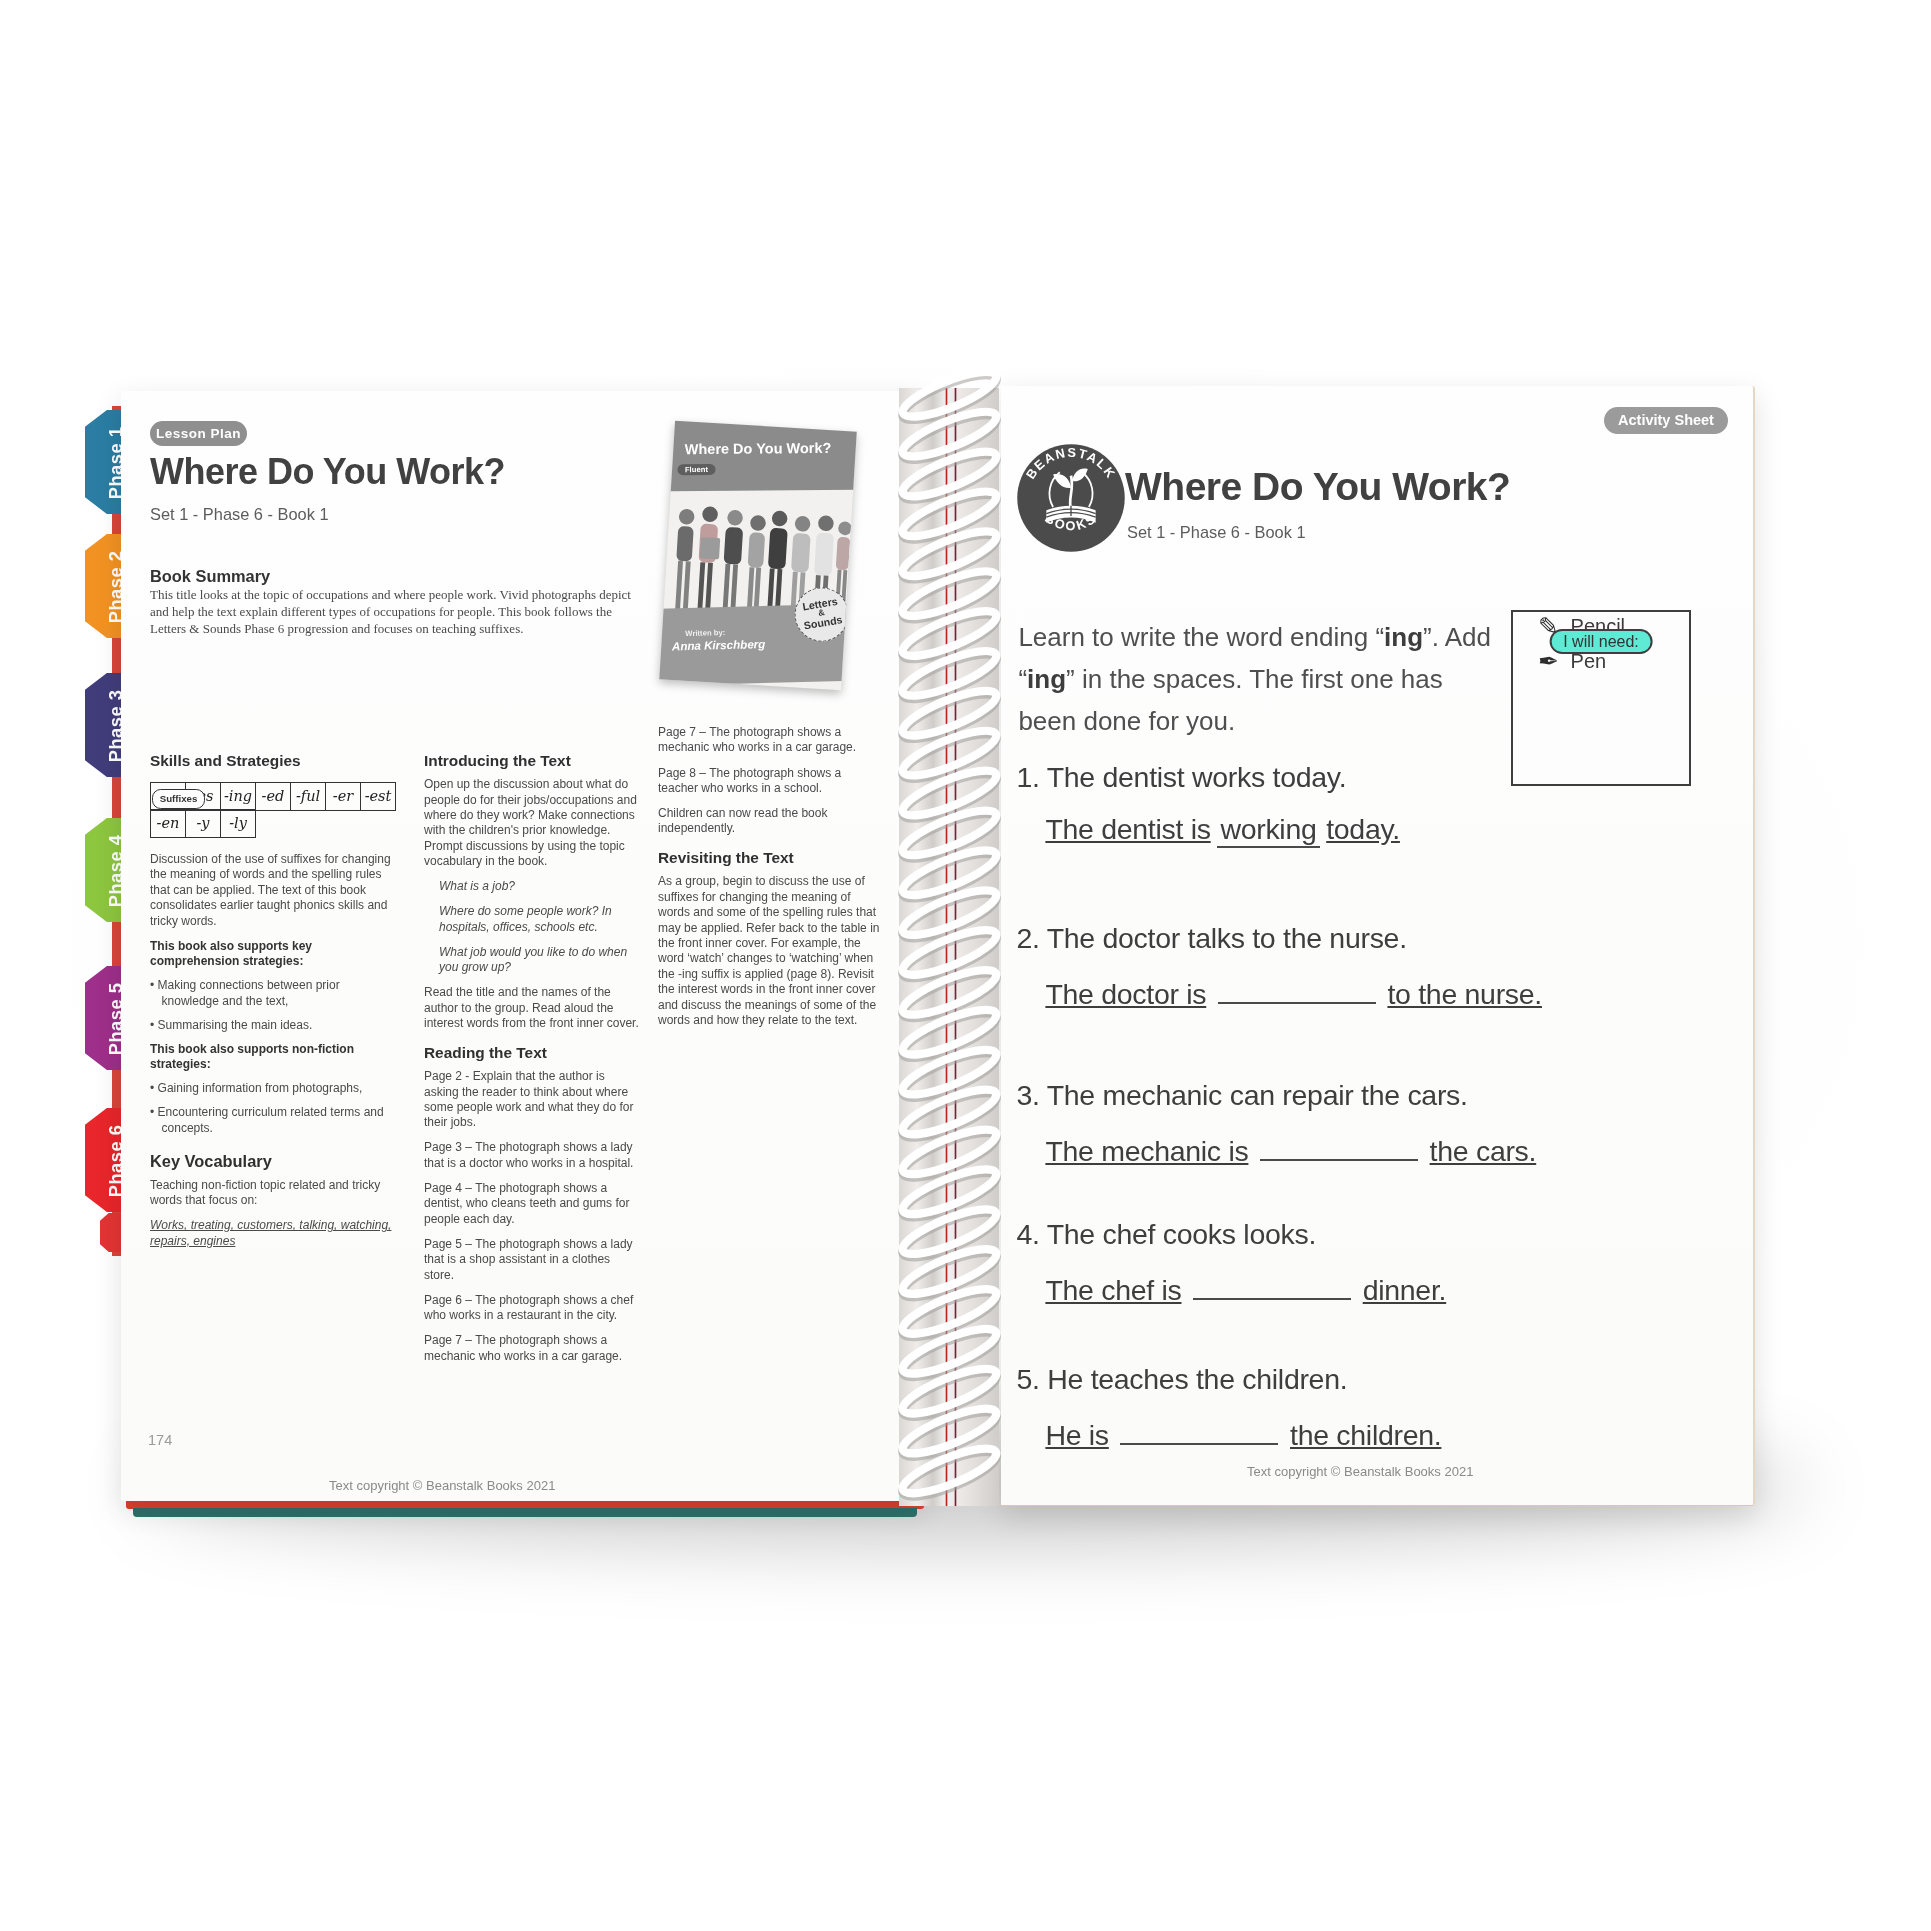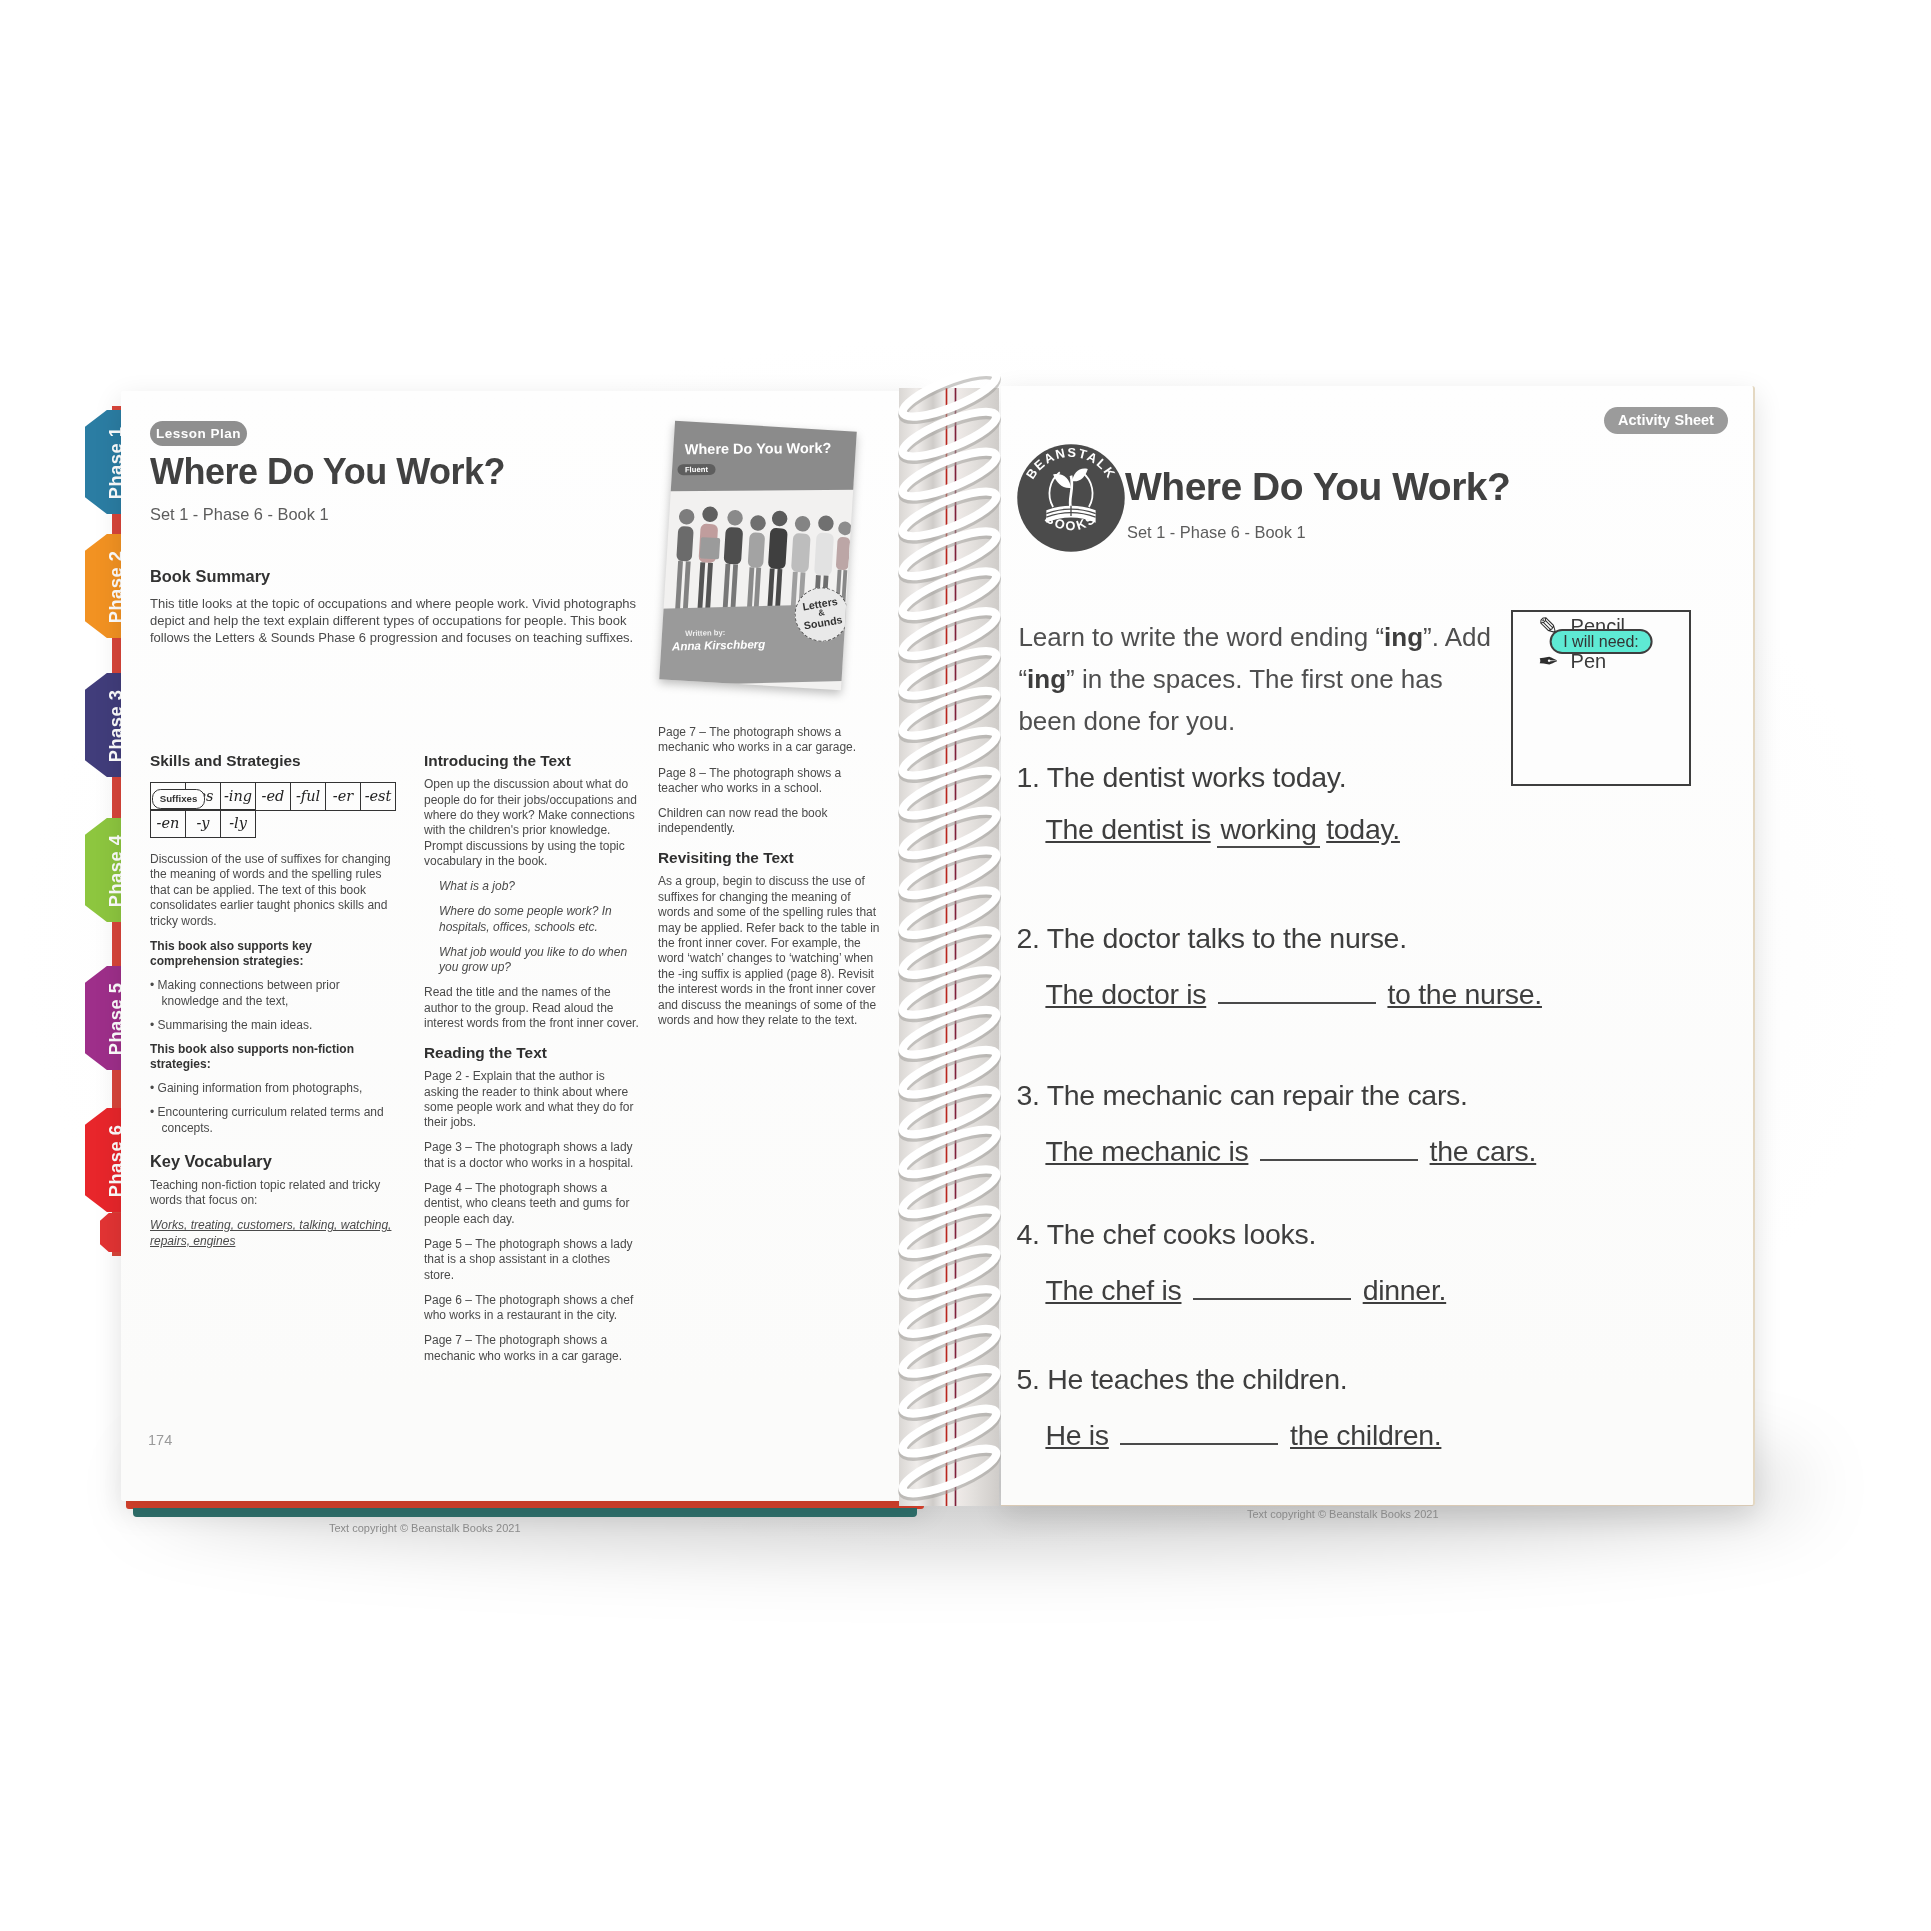--- a/index.html
+++ b/index.html
@@ -30,21 +30,21 @@
     background:
       linear-gradient(90deg, #dad7d4 0%, #efecea 18%, #cfccc9 34%, #f1efee 46%, #b9261e 47.5%, #f1efee 49%, #efeae8 55%, #7e1f3a 56.5%, #efeae8 58%, #e3e0dd 74%, #cfccc9 100%); }
   .coil-svg { position:absolute; left:877px; top:373px; width:145px; height:1149px; z-index:6; }
 
   
   .badge-pill { position:absolute; background:#8f8f8f; color:#fff; border-radius:13.5px; font-weight:bold; text-align:center; }
   .lesson-badge { left:29px; top:30px; width:97px; height:25px; font-size:13.5px; line-height:25px; letter-spacing:0.5px; }
   .lp-title { position:absolute; left:29px; top:60px; font-size:36px; font-weight:bold; color:#414141; letter-spacing:-0.5px; }
   .lp-sub   { position:absolute; left:29px; top:114px; font-size:16.4px; color:#5c5c5c; }
   .bs-head  { position:absolute; left:29px; top:176px; font-size:16.4px; font-weight:bold; color:#333; }
-  .bs-body  { position:absolute; left:29px; top:204px; width:494px; font-size:13px; line-height:17px; color:#4a4a4a; }
+  .bs-body  { position:absolute; left:29px; top:195px; width:494px; font-size:13px; line-height:17px; color:#4a4a4a;font-family:Liberation Serif, serif; }
 
   .h2 { font-size:15.4px; font-weight:bold; color:#303030; margin-bottom:8.7px;margin-top:36px; }
   .col { position:absolute; top:326px; font-size:12px; line-height:15.4px; color:#4a4a4a; }
   .col p { margin-bottom:9.7px; }
   .col .bold-sub { font-weight:bold; color:#333; margin-bottom:8.7px; }
   .col ul { list-style:none; }
   .col li { padding-left:11.6px; text-indent:-11.6px; margin-bottom:8.7px; }
   .col li:before { content:"• "; }
   .col .ital { font-style:italic;text-decoration:underline; }
   .col .q { font-style:italic; margin-left:15px; margin-bottom:9.7px; }
@@ -52,21 +52,21 @@
   .col2 { left:303px; width:216px; }
   .col3 { left:537px; width:224px; }
   .kv-head { font-size:16.4px; font-weight:bold; color:#303030; margin:17.4px 0 8.7px 0; }
 
   .suffix-wrap { position:relative; margin:13.5px 0 13.5px 0; }
   .suffix-label { position:absolute; left:1.9px; top:-8.7px; background:#fdfdfd; border:1.4px solid #333; border-radius:8.7px; font-size:9.7px; font-weight:bold; padding:1px 6.8px; color:#333;margin-top:16px; }
   .suffix-table { border-collapse:collapse; }
   .suffix-table td { border:1.5px solid #333; width:35px; height:28px; text-align:center; font-size:14.5px; font-style:italic; font-family:"DejaVu Serif",serif; color:#222; }
 
   .page-num { position:absolute; left:27px; top:1041px; font-size:14.5px; color:#9a9a9a; }
-  .copyright { position:absolute; font-size:11px; color:#8a8a8a;margin-top:44px; }
+  .copyright { position:absolute; font-size:13px; color:#8a8a8a; }
   .copy-left { left:208px; top:1087px; }
   .copy-right { left:246px; top:1078px; }
 
   
   .cover { position:absolute; left:546px; top:35px; width:182px; height:259px; background:#f2f1f0; transform:rotate(3.5deg); box-shadow:0 3.9px 9.7px rgba(0,0,0,.25); overflow:hidden; }
   .cover-band-top { position:absolute; left:-5.8px; top:0; width:193px; height:71px; background:#8b8b8b; transform:rotate(-4deg); transform-origin:left top; }
   .cover-title { position:absolute; left:15.4px; top:21px; color:#fff; font-size:14.5px; font-weight:bold; white-space:nowrap; }
   .cover-level { position:absolute; left:7.7px; top:44px; background:#5e5e5e; color:#fff; border-radius:7.7px; font-size:7.7px; font-weight:bold; padding:1px 7.7px; }
   .cover-people { position:absolute; left:0; top:68px; width:182px; height:126px; }
   .cover-band-bot { position:absolute; left:-7.7px; top:189px; width:203px; height:77px; background:#9a9a9a; transform:rotate(-5deg); transform-origin:left top; }

